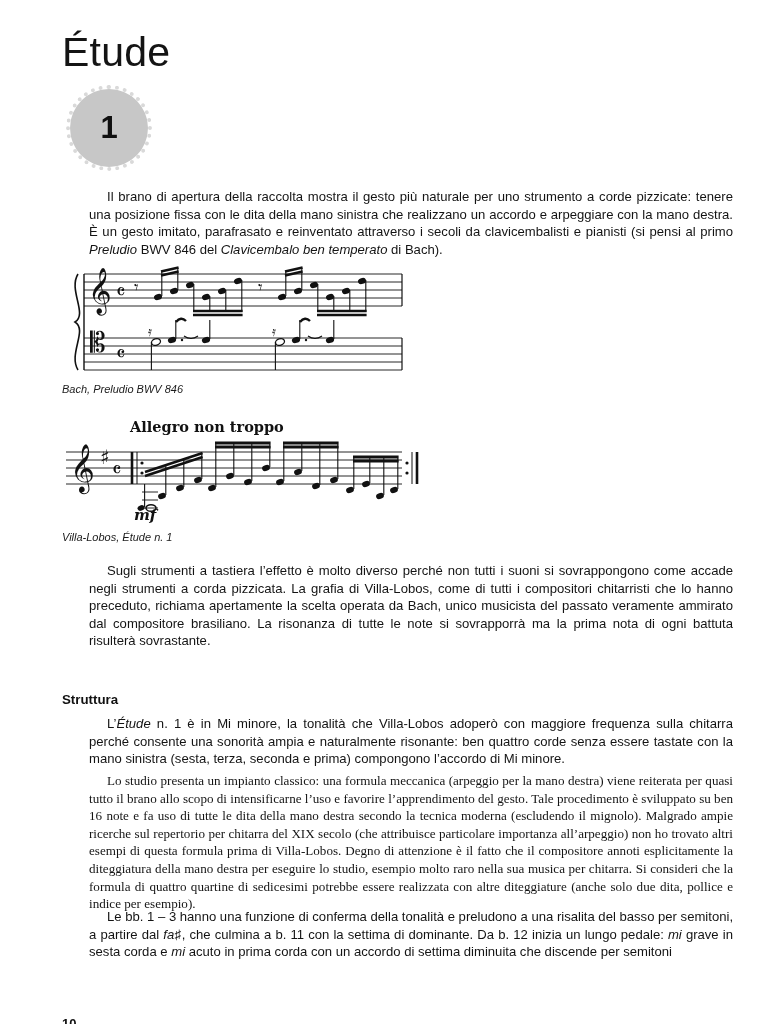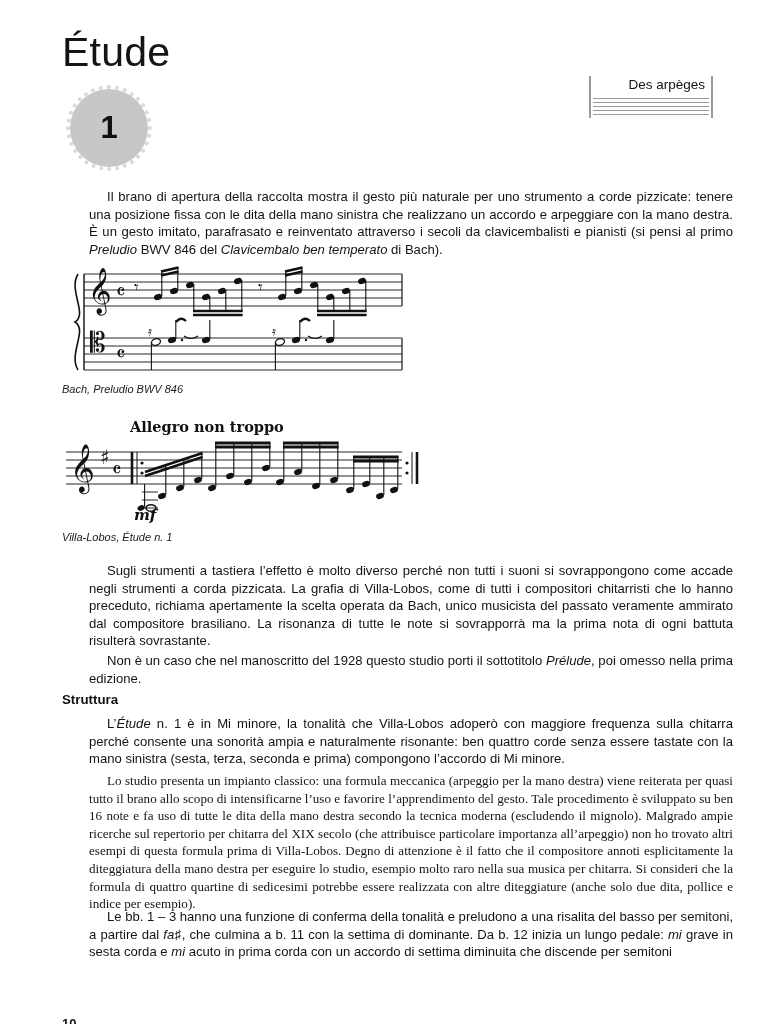--- a/index.html
+++ b/index.html
@@ -166,32 +166,20 @@
 <body>
 
 <div class="page">
 
   <div class="etude-title">Étude</div>
 
   <div class="etude-badge">
     <span>1</span>
   </div>
 
-  <div class="subtitle-plaque">
-    <div class="bar-left"></div>
-    <div class="bar-right"></div>
-    <div class="subtitle-text">Des arpèges</div>
-    <div class="mini-staff">
-      <i></i>
-        <i></i>
-        <i></i>
-        <i></i>
-        <i></i>
-    </div>
-  </div>
 
   <div class="body-text" id="para-intro">
     <p class="ind">
       Il brano di apertura della raccolta mostra il gesto più naturale per uno strumento a corde pizzicate: tenere
       una posizione fissa con le dita della mano sinistra che realizzano un accordo e arpeggiare con la mano destra.
       È un gesto imitato, parafrasato e reinventato attraverso i secoli da clavicembalisti e pianisti (si pensi al primo
       <i>Preludio</i> BWV 846 del <i>Clavicembalo ben temperato</i> di Bach).
     </p>
   </div>
 
@@ -430,26 +418,20 @@
   <div class="body-text" id="para-sugli">
     <p class="ind">
       Sugli strumenti a tastiera l’effetto è molto diverso perché non tutti i suoni si sovrappongono come accade
       negli strumenti a corda pizzicata. La grafia di Villa-Lobos, come di tutti i compositori chitarristi che lo hanno
       preceduto, richiama apertamente la scelta operata da Bach, unico musicista del passato veramente ammirato
       dal compositore brasiliano. La risonanza di tutte le note si sovrapporrà ma la prima nota di ogni battuta
       risulterà sovrastante.
     </p>
   </div>
 
-  <div class="body-text" id="para-non">
-    <p class="ind">
-      Non è un caso che nel manoscritto del 1928 questo studio porti il sottotitolo <i>Prélude</i>, poi omesso nella
-      prima edizione.
-    </p>
-  </div>
 
   <div class="heading-struttura">Struttura</div>
 
   <div class="body-text" id="para-etude">
     <p class="ind">
       L’<i>Étude</i> n. 1 è in Mi minore, la tonalità che Villa-Lobos adoperò con maggiore frequenza sulla chitarra perché
       consente una sonorità ampia e naturalmente risonante: ben quattro corde senza essere tastate con la mano
       sinistra (sesta, terza, seconda e prima) compongono l’accordo di Mi minore.
     </p>
   </div>

